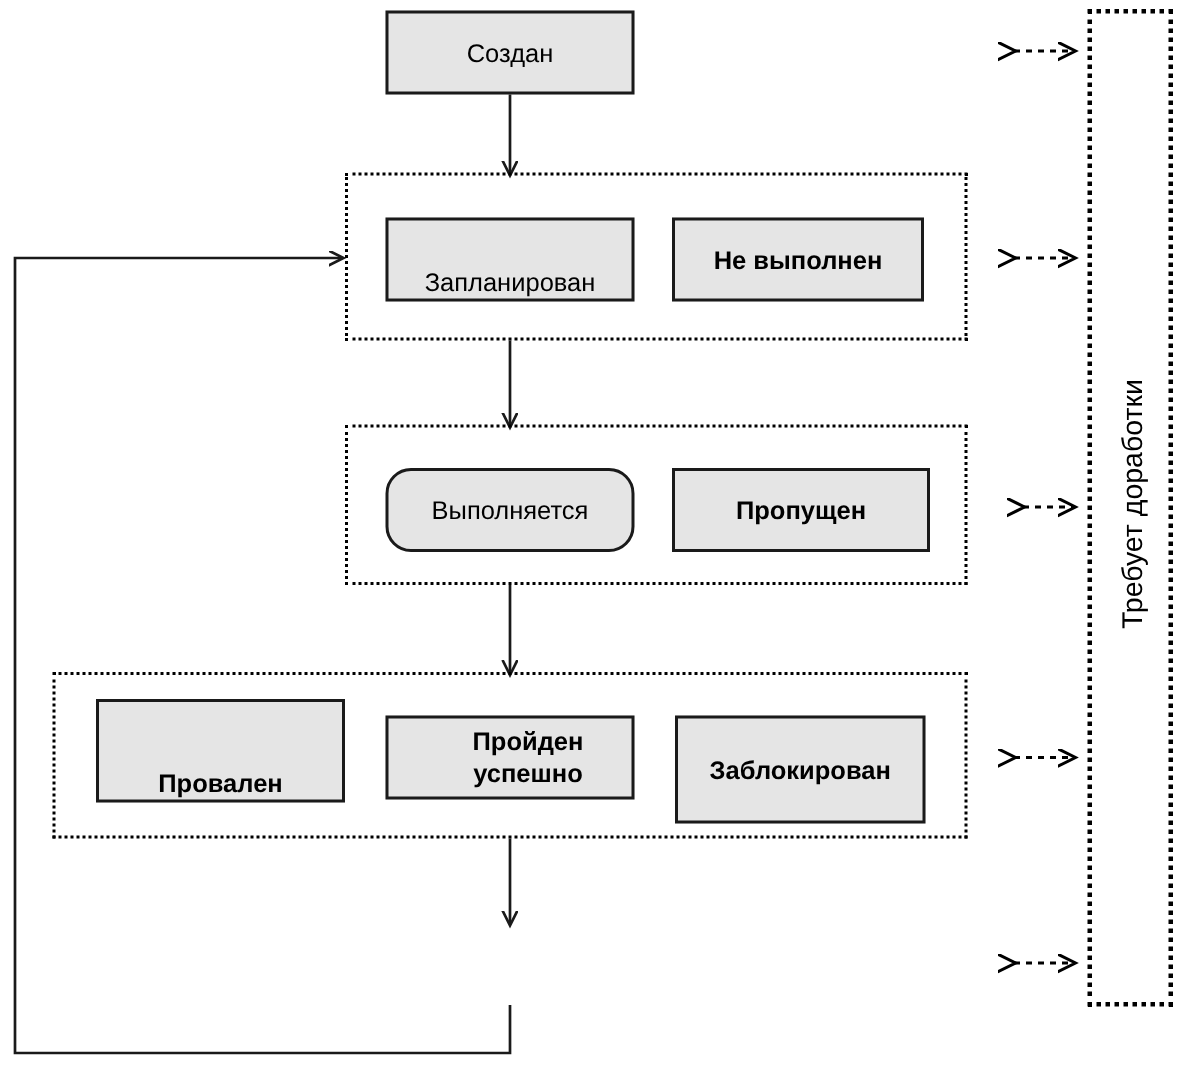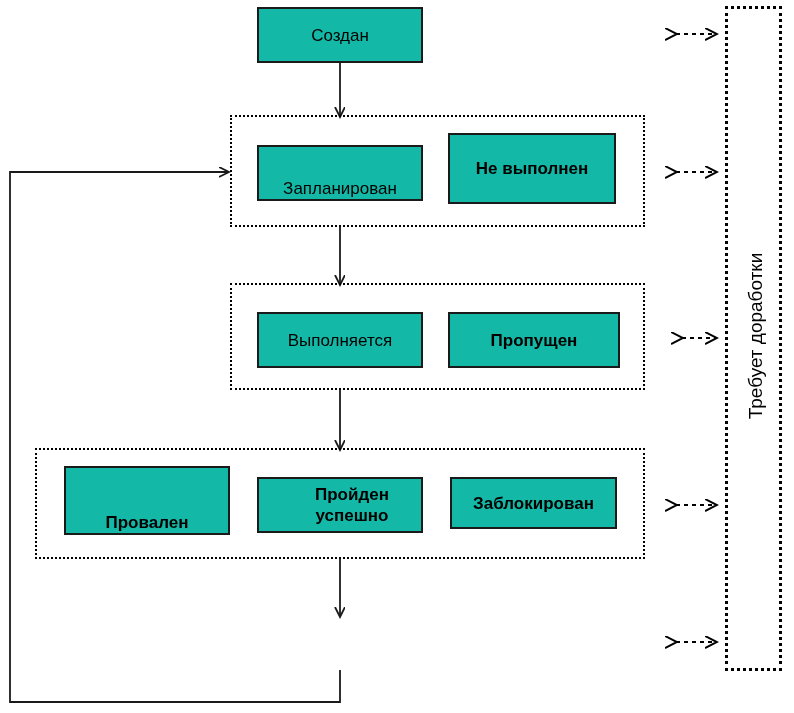--- a/index.html
+++ b/index.html
@@ -21,21 +21,21 @@
     top: 0;
     width: 794px;
     height: 713px;
     pointer-events: none;
   }
   
   .state-box {
     position: absolute;
     box-sizing: border-box;
     border: 2px solid #1a1a1a;
-    background: #14b8a6;
+    background: #e5e5e5;
     display: flex;
     align-items: center;
     justify-content: center;
     text-align: center;
     font-size: 17px;
     line-height: 21px;
     color: #000000;
   }
   .state-box.bold { font-weight: bold; }
   
@@ -121,42 +121,42 @@
   <div class="group-box" style="left:35px; top:448px; width:610px; height:111px;"></div>
 
   <div class="state-box" style="left:257px; top:7px; width:166px; height:56px;">
     <span>Создан</span>
   </div>
 
   <div class="state-box" style="left:257px; top:145px; width:166px; height:56px;align-items:flex-end;">
     <span>Запланирован</span>
   </div>
 
-  <div class="state-box bold" style="left:448px; top:133px; width:168px; height:71px;">
+  <div class="state-box bold" style="left:448px; top:145px; width:168px; height:56px;">
     <span>Не выполнен</span>
   </div>
 
-  <div class="state-box" style="left:257px; top:312px; width:166px; height:56px;">
+  <div class="state-box" style="left:257px; top:312px; width:166px; height:56px;border-radius:17px;">
     <span>Выполняется</span>
   </div>
 
   <div class="state-box bold" style="left:448px; top:312px; width:172px; height:56px;">
     <span>Пропущен</span>
   </div>
 
   <div class="state-box bold" style="left:64px; top:466px; width:166px; height:69px;align-items:flex-end;">
     <span>Провален</span>
   </div>
 
   <div class="state-box bold" style="left:257px; top:477px; width:166px; height:56px;">
     <span style="white-space:pre-line;margin-left:24px;">Пройден
 успешно</span>
   </div>
 
-  <div class="state-box bold" style="left:450px; top:477px; width:167px; height:52px;text-align:right;">
+  <div class="state-box bold" style="left:450px; top:477px; width:167px; height:72px;text-align:right;">
     <span>Заблокирован</span>
   </div>
 
 
   <div class="rework-panel" style="left:725px; top:6px; width:57px; height:665px;">
     <div class="rework-label" style="left:-90px; top:316px; width:236px;">Требует доработки</div>
   </div>
 
 </div>
 

